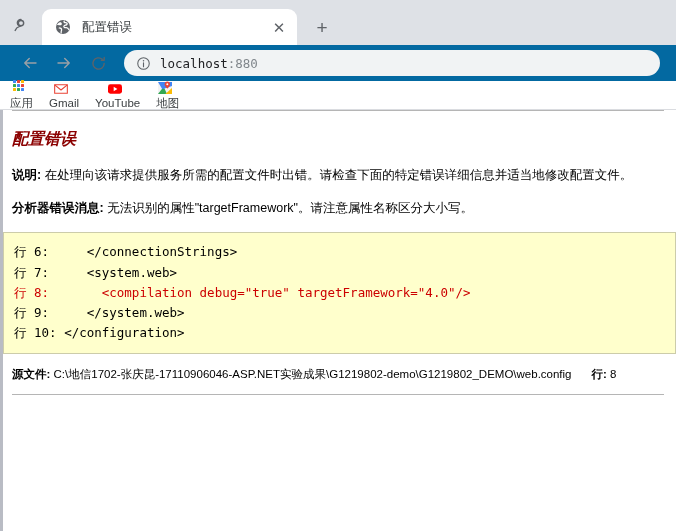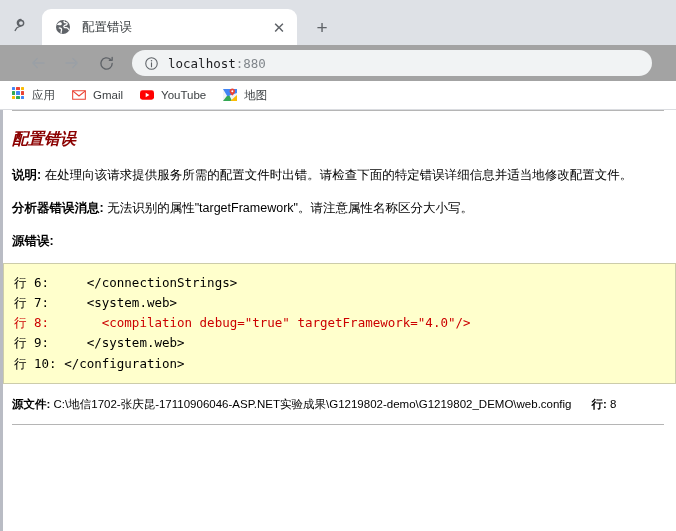--- a/index.html
+++ b/index.html
@@ -66,24 +66,24 @@
     width: 30px; height: 30px;
     margin: 0 0 3px 10px;
     display: flex; align-items: center; justify-content: center;
     color: #5f6368;
     font-size: 19px;
     line-height: 1;
   }
 
   .toolbar {
     height: 36px;
-    background: #a3a3a3;
-    display: flex;
-    align-items: center;
-    padding: 0 24px;
+    background: #0369a1;
+    display: flex;
+    align-items: center;
+    padding: 0 16px;
   }
   .navbtn {
     width: 28px; height: 28px;
     display: flex; align-items: center; justify-content: center;
     color: #9aa0a6;
     margin-right: 6px;
   }
   .navbtn.active { color: #5f6368; }
   .omnibox {
     flex: 1 1 auto;
@@ -117,20 +117,21 @@
     padding: 0 10px;
     border-bottom: 1px solid #dadce0;
   }
   .bm {
     display: flex;
     align-items: center;
     margin-right: 16px;
     font-size: 11.5px;
     color: #3c4043;
     white-space: nowrap;
+    flex-direction: column;
   }
   .bm-icon {
     width: 16px; height: 16px;
     flex: 0 0 16px;
     margin-right: 6px;
     display: block;
   }
 
   
   .apps-grid {
@@ -325,21 +326,20 @@
       <div class="inner">
 
         <hr class="rule">
 
         <h2 class="err-sub">配置错误</h2>
 
         <p class="line"><b>说明:</b><span> 在处理向该请求提供服务所需的配置文件时出错。请检查下面的特定错误详细信息并适当地修改配置文件。</span></p>
 
         <p class="line"><b>分析器错误消息:</b><span> 无法识别的属性"targetFramework"。请注意属性名称区分大小写。</span></p>
 
-        <p class="src-label">源错误:</p>
       </div>
 
       <div class="codebox" id="codebox"><div><span>行 6:</span><span>     &lt;/connectionStrings&gt;</span></div><div><span>行 7:</span><span>     &lt;system.web&gt;</span></div><div class="hl"><span>行 8:</span><span>       &lt;compilation debug="true" targetFramework="4.0"/&gt;</span></div><div><span>行 9:</span><span>     &lt;/system.web&gt;</span></div><div><span>行 10:</span><span> &lt;/configuration&gt;</span></div></div>
 
       <div class="inner">
         <p class="footer-line"><b>源文件:</b><span class="path-txt"> C:\地信1702-张庆昆-17110906046-ASP.NET实验成果\G1219802-demo\G1219802_DEMO\web.config</span><b class="lineno">行:</b><span> 8</span></p>
 
         <hr class="rule2">
 
       </div>

